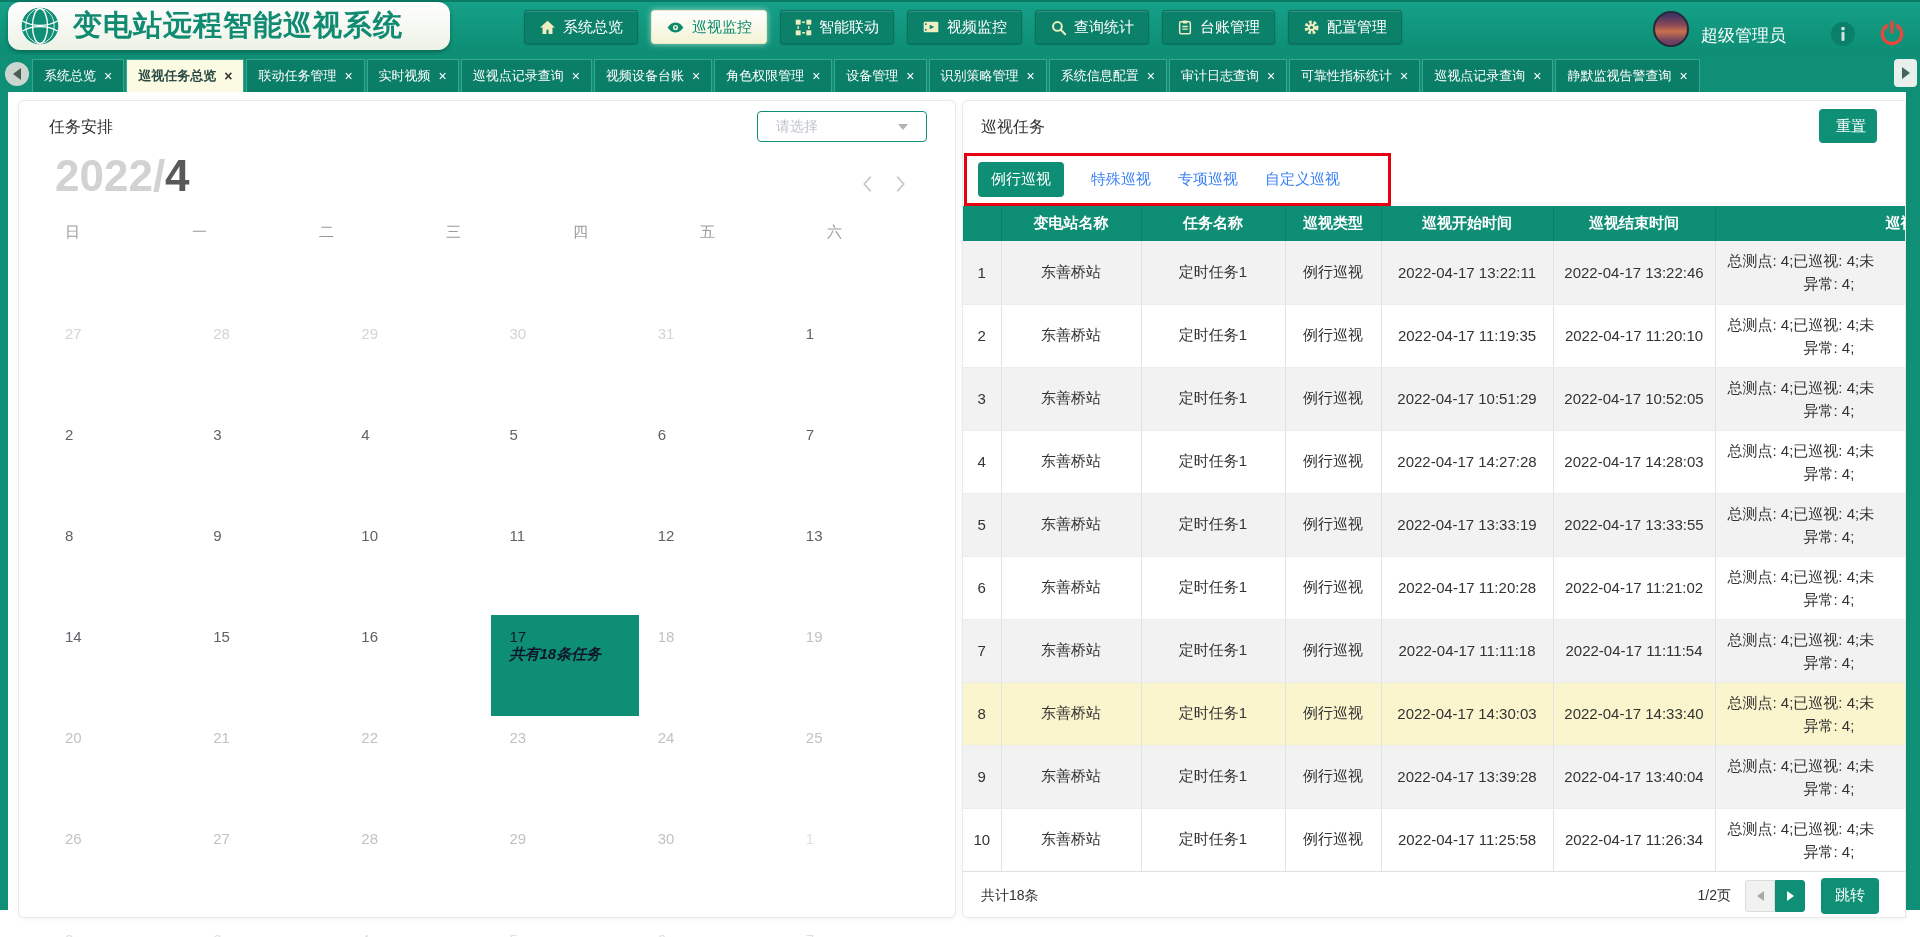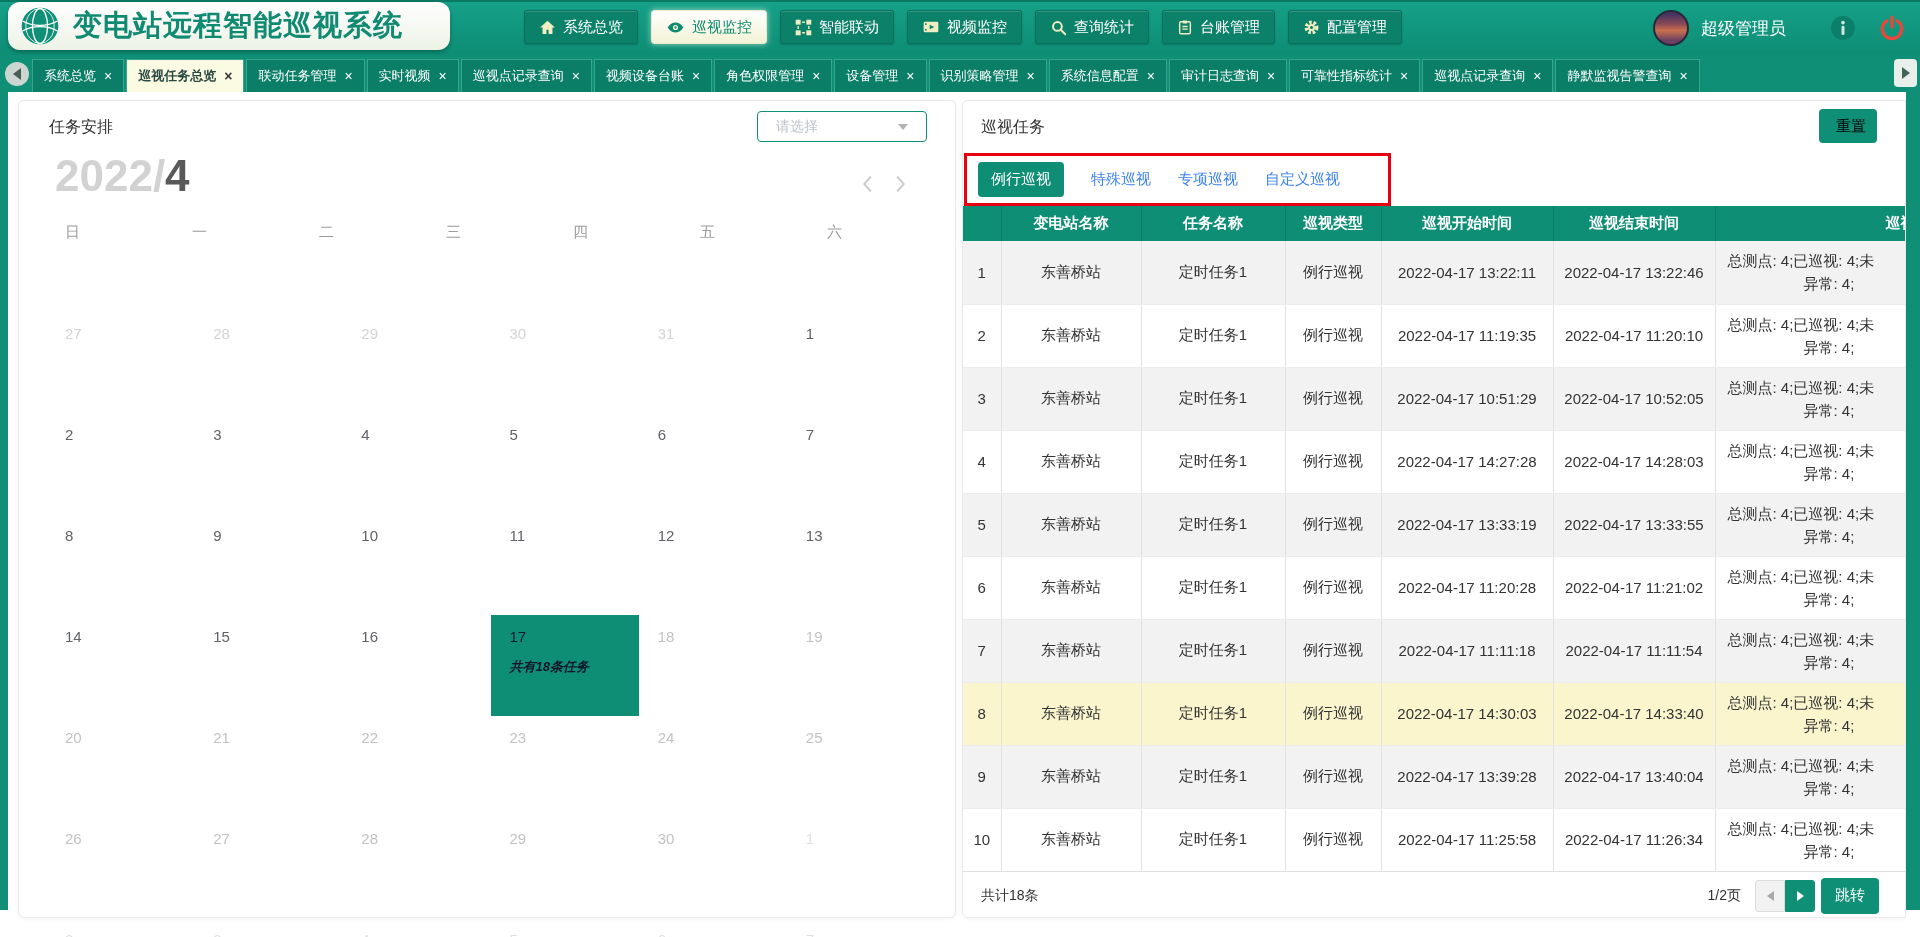--- a/index.html
+++ b/index.html
@@ -21,21 +21,21 @@
   .main-nav { position:absolute; left:524px; top:10px; height:34px; display:flex; gap:13px; }
   .nav-btn { display:flex; align-items:center; gap:7px; padding:0 14px; height:34px;
     background:#0b8169; border:1px solid #0a6f5b; border-radius:3px; color:#fff;
     font-size:15px; cursor:pointer; white-space:nowrap;
     box-shadow:inset 0 1px 0 rgba(255,255,255,.18), 0 1px 2px rgba(0,0,0,.2); }
   .nav-btn .nav-ico { display:flex; color:#efeec2; }
   .nav-btn.active { background:linear-gradient(#ffffff,#f3f3d6); color:#0b8a6e;
     border-color:#e9e9cb; box-shadow:0 0 6px rgba(255,255,240,.6); }
   .nav-btn.active .nav-ico { color:#0b8a6e; }
 
-  .user-area { position:absolute; right:14px; top:9px; height:38px; display:flex; align-items:center; }
+  .user-area { position:absolute; right:14px; top:9px; height:38px; display:flex; align-items:flex-end; }
   .avatar { width:36px; height:36px; border-radius:50%; border:2px solid #252a3a;
     background:linear-gradient(180deg,#463463 8%,#8c4a55 38%,#c9704e 58%,#6e4063 88%); }
   .user-name { color:#fff; font-size:17px; margin-left:12px; }
   .icon-btn { display:flex; cursor:pointer; }
   .info-btn { margin-left:44px; }
   .power-btn { margin-left:22px; }
 
   
   .tabbar { position:absolute; left:0; top:55px; width:1920px; height:37px;
     background:#0f9076; }
@@ -83,26 +83,26 @@
     grid-template-columns:repeat(7,1fr); color:#9b9b9b; font-size:15px; }
   .weekdays span { padding-left:19px; }
   .cal-grid { position:absolute; left:27px; top:211px; width:889px; display:grid;
     grid-template-columns:repeat(6,1fr); grid-auto-rows:101px; }
   .cal-cell { padding:13px 0 0 19px; font-size:15px; cursor:pointer; }
   .cal-cell.past   { color:#5f6266; }
   .cal-cell.future { color:#c2c2c2; }
   .cal-cell.prev   { color:#d4d4d4; }
   .cal-cell.next   { color:#dfdfdf; }
   .cal-cell.selected { background:#0e8e74; color:#0f172a; }
-  .cal-note { font-style:italic; font-weight:bold; font-size:13px; margin-top:13px; white-space:nowrap; }
+  .cal-note { font-style:italic; font-weight:bold; font-size:15px; white-space:nowrap; }
 
   
   .tasks-title { position:absolute; left:18px; top:16px; font-size:16px; color:#303133; }
   .reset-btn { position:absolute; right:28px; top:8px; width:58px; height:34px;
-    background:#0f9076; color:#000000; font-size:15px; border-radius:4px; display:flex;
+    background:#0f9076; color:#ffffff; font-size:15px; border-radius:4px; display:flex;
     align-items:center; justify-content:center; cursor:pointer;padding-left:6px; }
   .subtab-box { position:absolute; left:1px; top:52px; width:427px; height:53px;
     border:3px solid #e60012; display:flex; align-items:center; gap:27px;
     padding-left:11px; z-index:3; background:transparent; }
   .subtab { font-size:15px; color:#3b82f6; cursor:pointer; white-space:nowrap; }
   .subtab.active { background:#0e8e74; color:#fff; border-radius:4px; padding:8px 13px; }
 
   .table-wrap { position:absolute; left:0; top:105px; width:944px; height:665px; overflow:hidden; }
   table { border-collapse:collapse; table-layout:fixed; width:1052px; font-size:15px; }
   col.c0{width:38px} col.c1{width:140px} col.c2{width:144px} col.c3{width:96px}
@@ -124,21 +124,21 @@
   .total-lbl { margin-left:18px; font-size:14px; color:#303133; }
   .pager { margin-left:auto; margin-right:28px; display:flex; align-items:center;text-align:center; }
   .page-lbl { font-size:14px; color:#303133; margin-right:14px; }
   .pg-btn { width:30px; height:32px; display:flex; align-items:center; justify-content:center;
     cursor:pointer; }
   .pg-prev { background:#f2f2f2; border:1px solid #dcdcdc; border-radius:3px 0 0 3px; }
   .pg-next { background:#0f9076; border:1px solid #0f9076; border-radius:0 3px 3px 0; }
   .tri-prev { width:0; height:0; border:5px solid transparent; border-right:7px solid #a9a9a9; margin-left:-5px; }
   .tri-next { width:0; height:0; border:5px solid transparent; border-left:7px solid #ffffff; margin-right:-5px; }
   .jump-btn { width:58px; height:36px; background:#0f9076; color:#fff; border-radius:4px;
-    margin-left:6px; display:flex; align-items:center; justify-content:center;
+    margin-left:16px; display:flex; align-items:center; justify-content:center;
     font-size:15px; cursor:pointer;font-family:Liberation Mono, monospace; }
 </style>
 </head>
 <body>
 
 <div class="header">
   <div class="logo-plate">
     <svg class="logo-mark" viewBox="0 0 48 48">
       <circle cx="24" cy="24" r="22" fill="#0f8f76"></circle>
       <ellipse cx="24" cy="24" rx="9" ry="21" fill="none" stroke="#ffffff" stroke-width="1.6"></ellipse>

